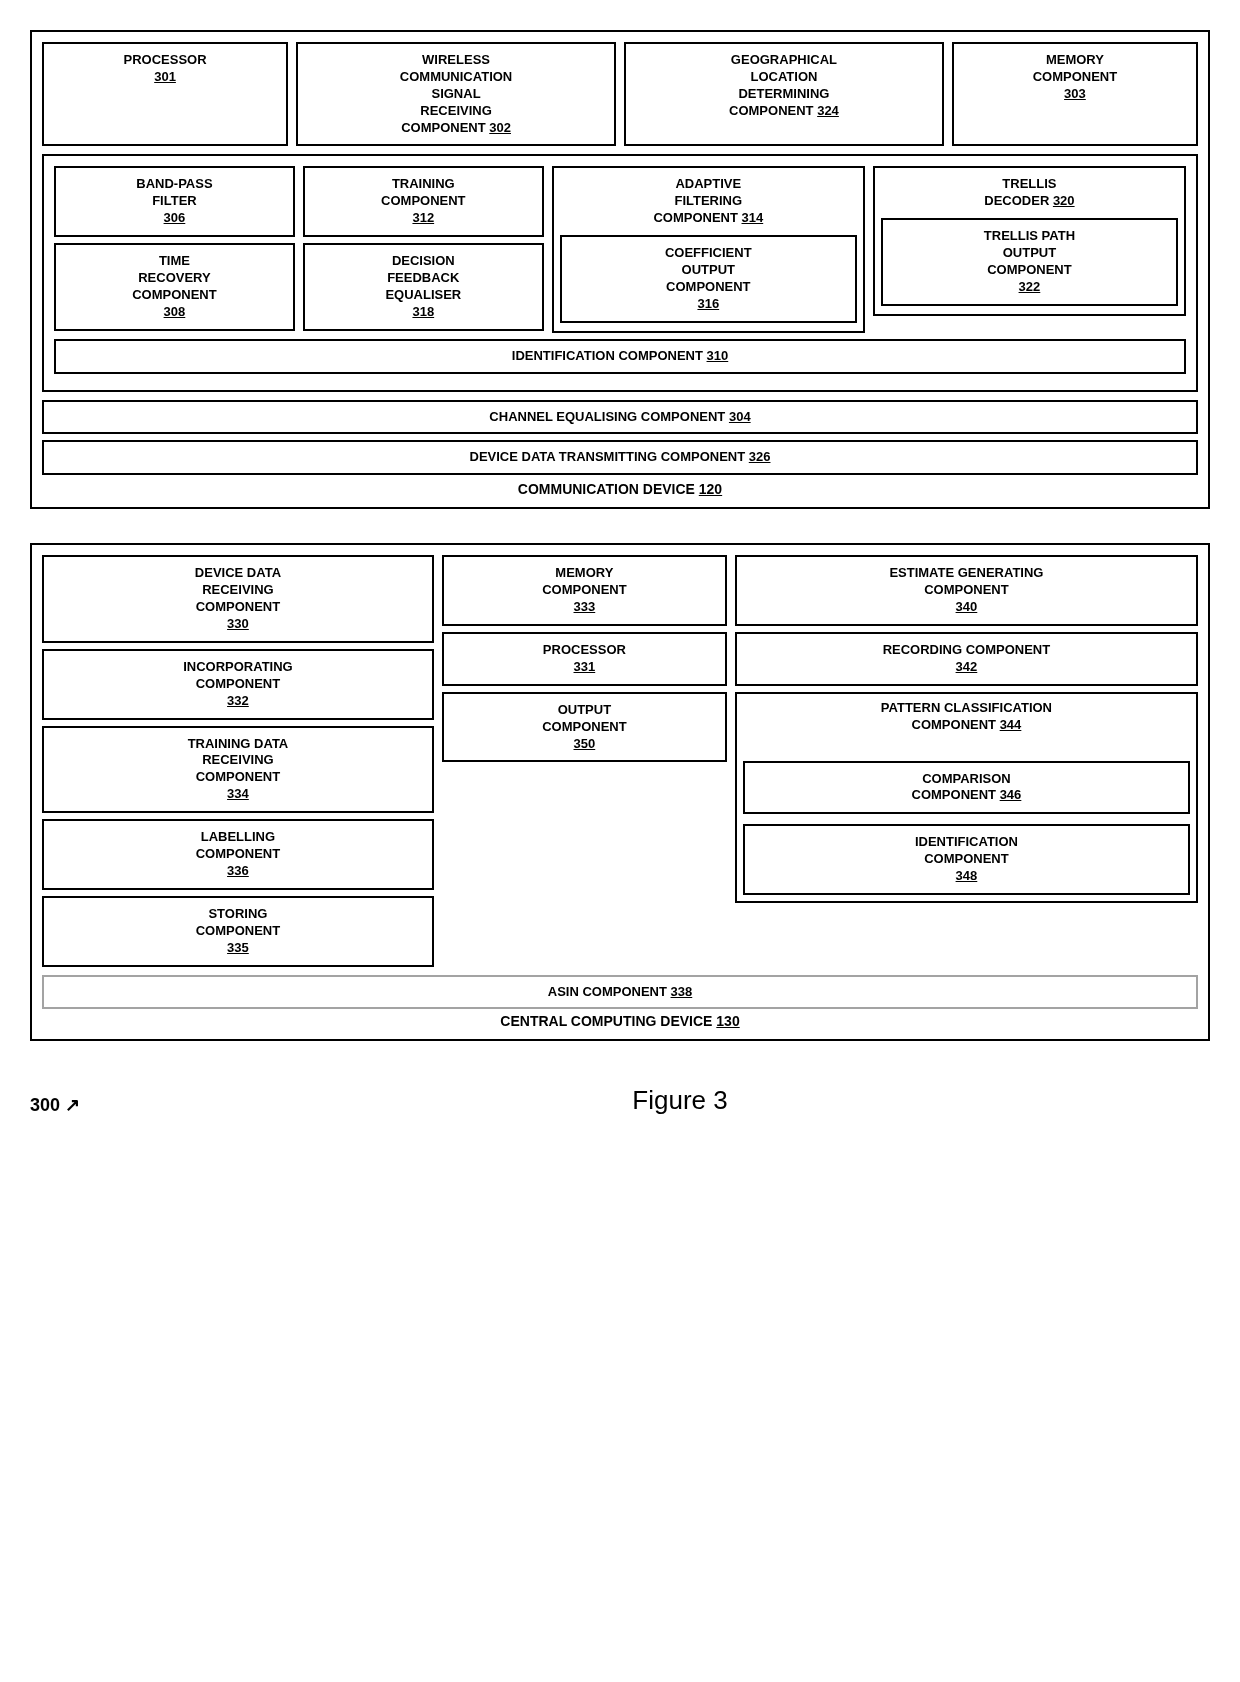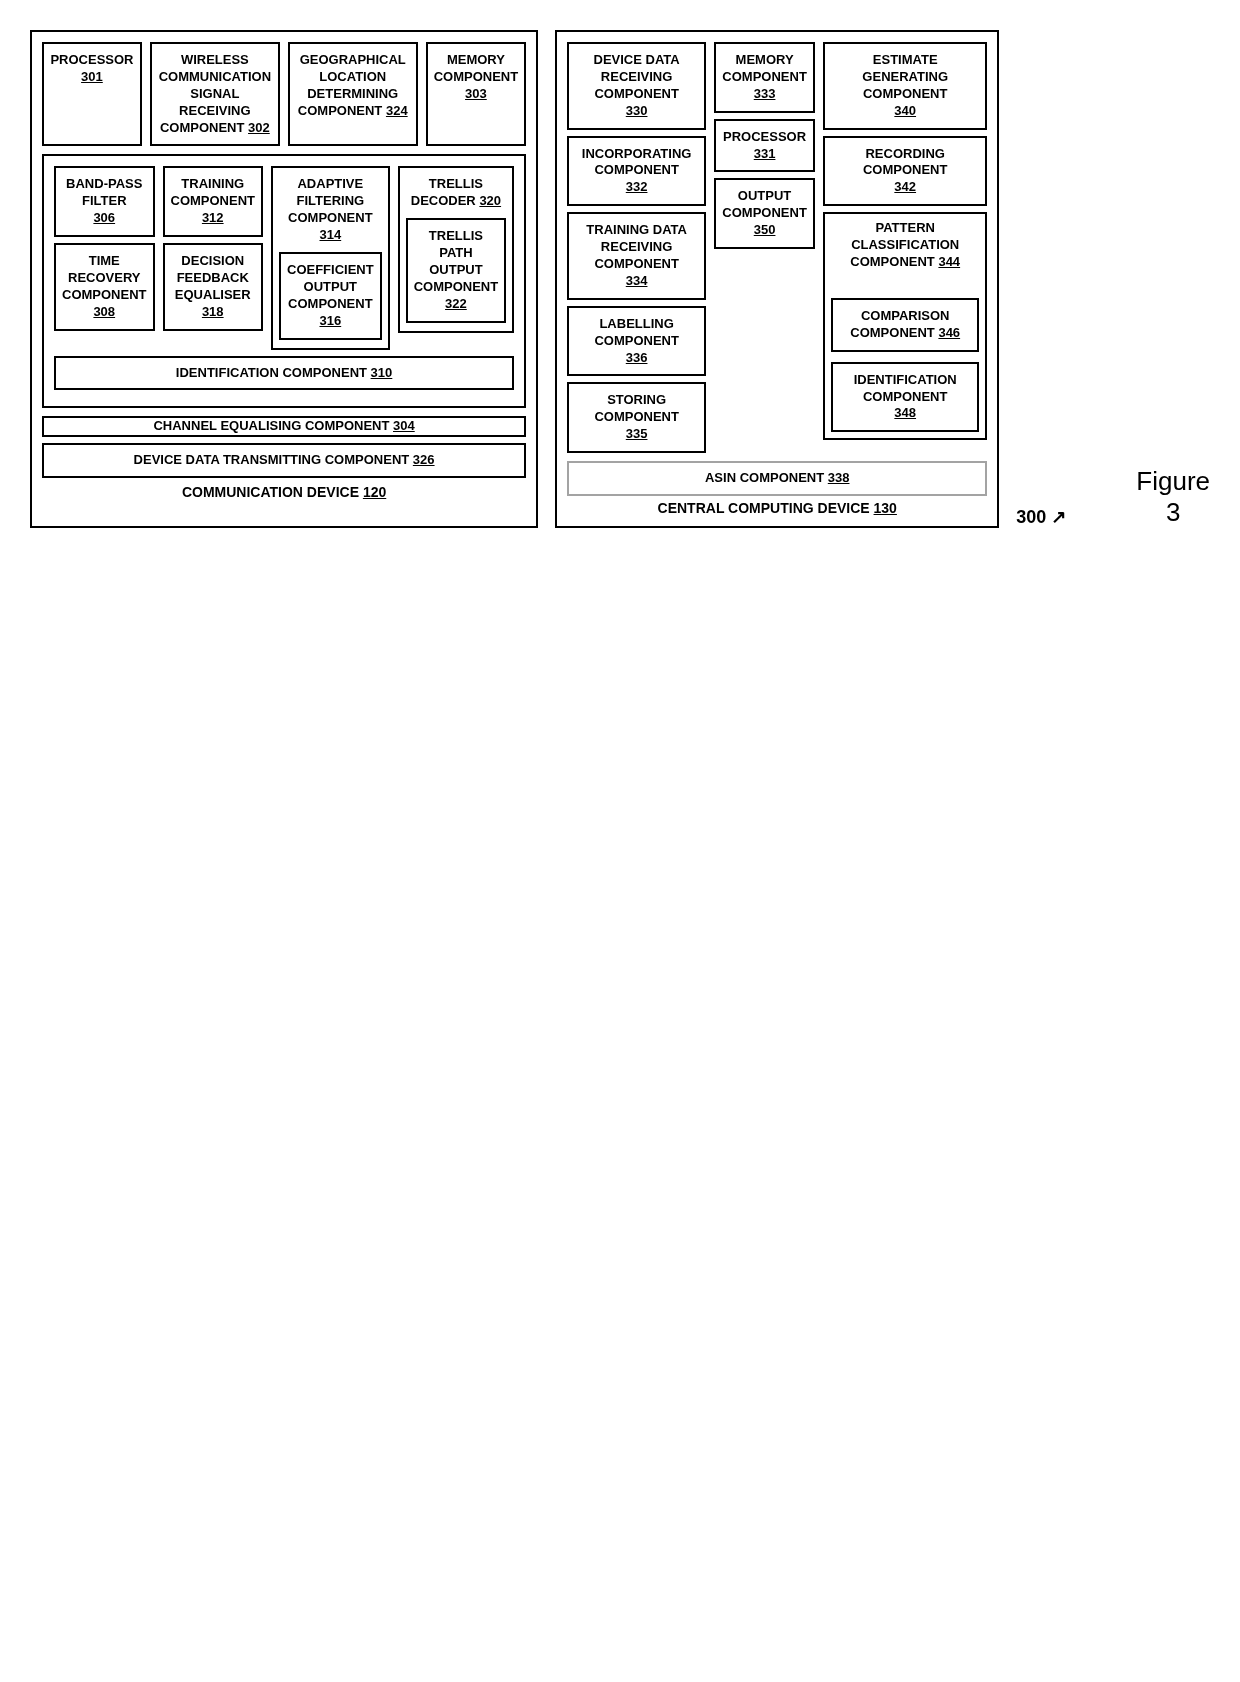--- a/index.html
+++ b/index.html
@@ -5,22 +5,22 @@
     * { box-sizing: border-box; margin: 0; padding: 0; }
     body {
       background: #fff;
       font-family: Arial, sans-serif;
       font-size: 13px;
       padding: 30px;
       width: 1240px;
     }
     .diagram-container {
       display: flex;
-      flex-direction: row;
-      gap: 17px;
+      flex-direction: column;
+      gap: 34px;
     }
     
     .outer-box {
       border: 2px solid #000;
       padding: 10px;
       position: relative;
     }
     .component-label {
       text-align: center;
       font-weight: bold;
@@ -77,20 +77,21 @@
       gap: 6px;
     }
     .id-bar {
       border: 2px solid #000;
       padding: 7px;
       text-align: center;
       margin-bottom: 6px;
     }
     .channel-bar {
       border: 2px solid #000;
+      padding: 7px;
       text-align: center;
       margin-bottom: 6px;
     }
     .device-bar {
       border: 2px solid #000;
       padding: 7px;
       text-align: center;
       margin-bottom: 6px;
     }
     .comm-label {

